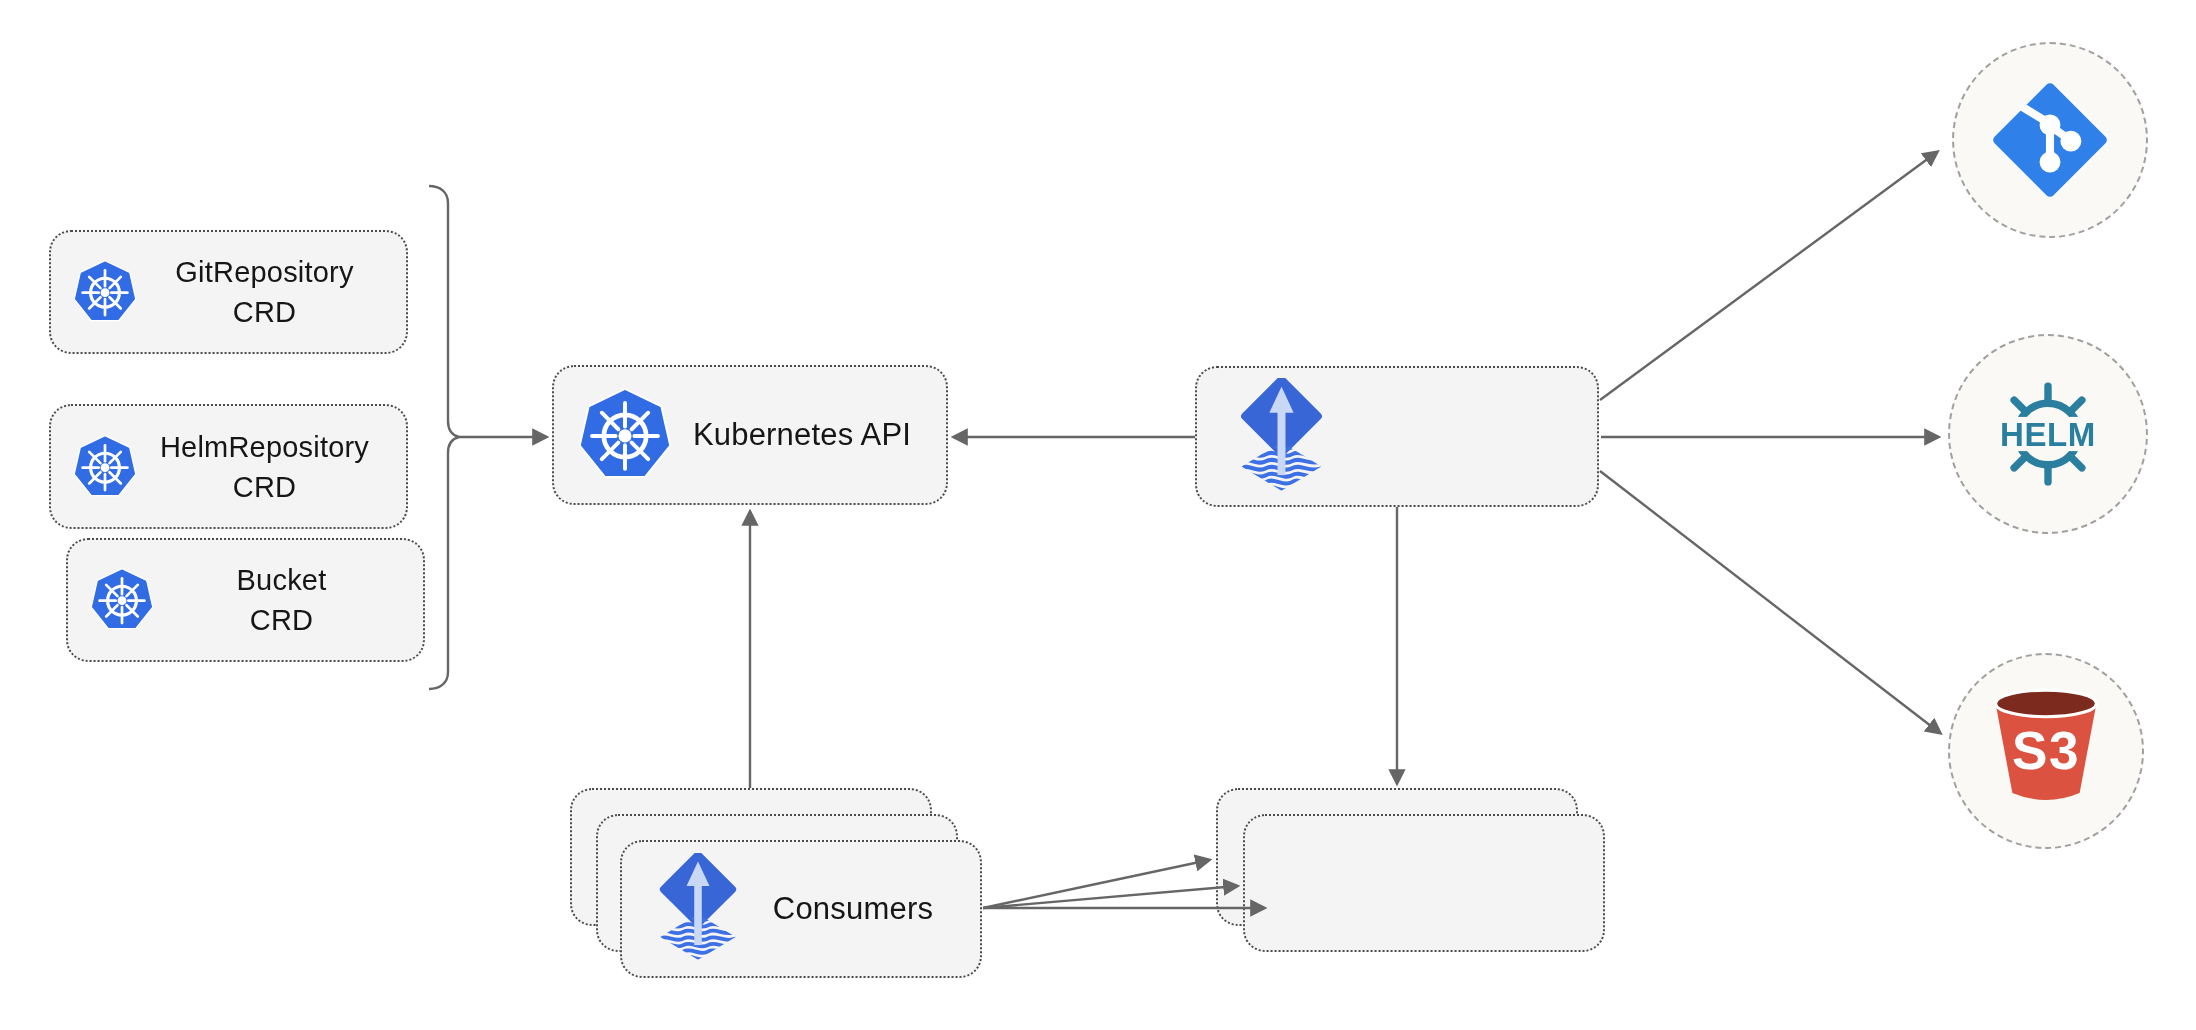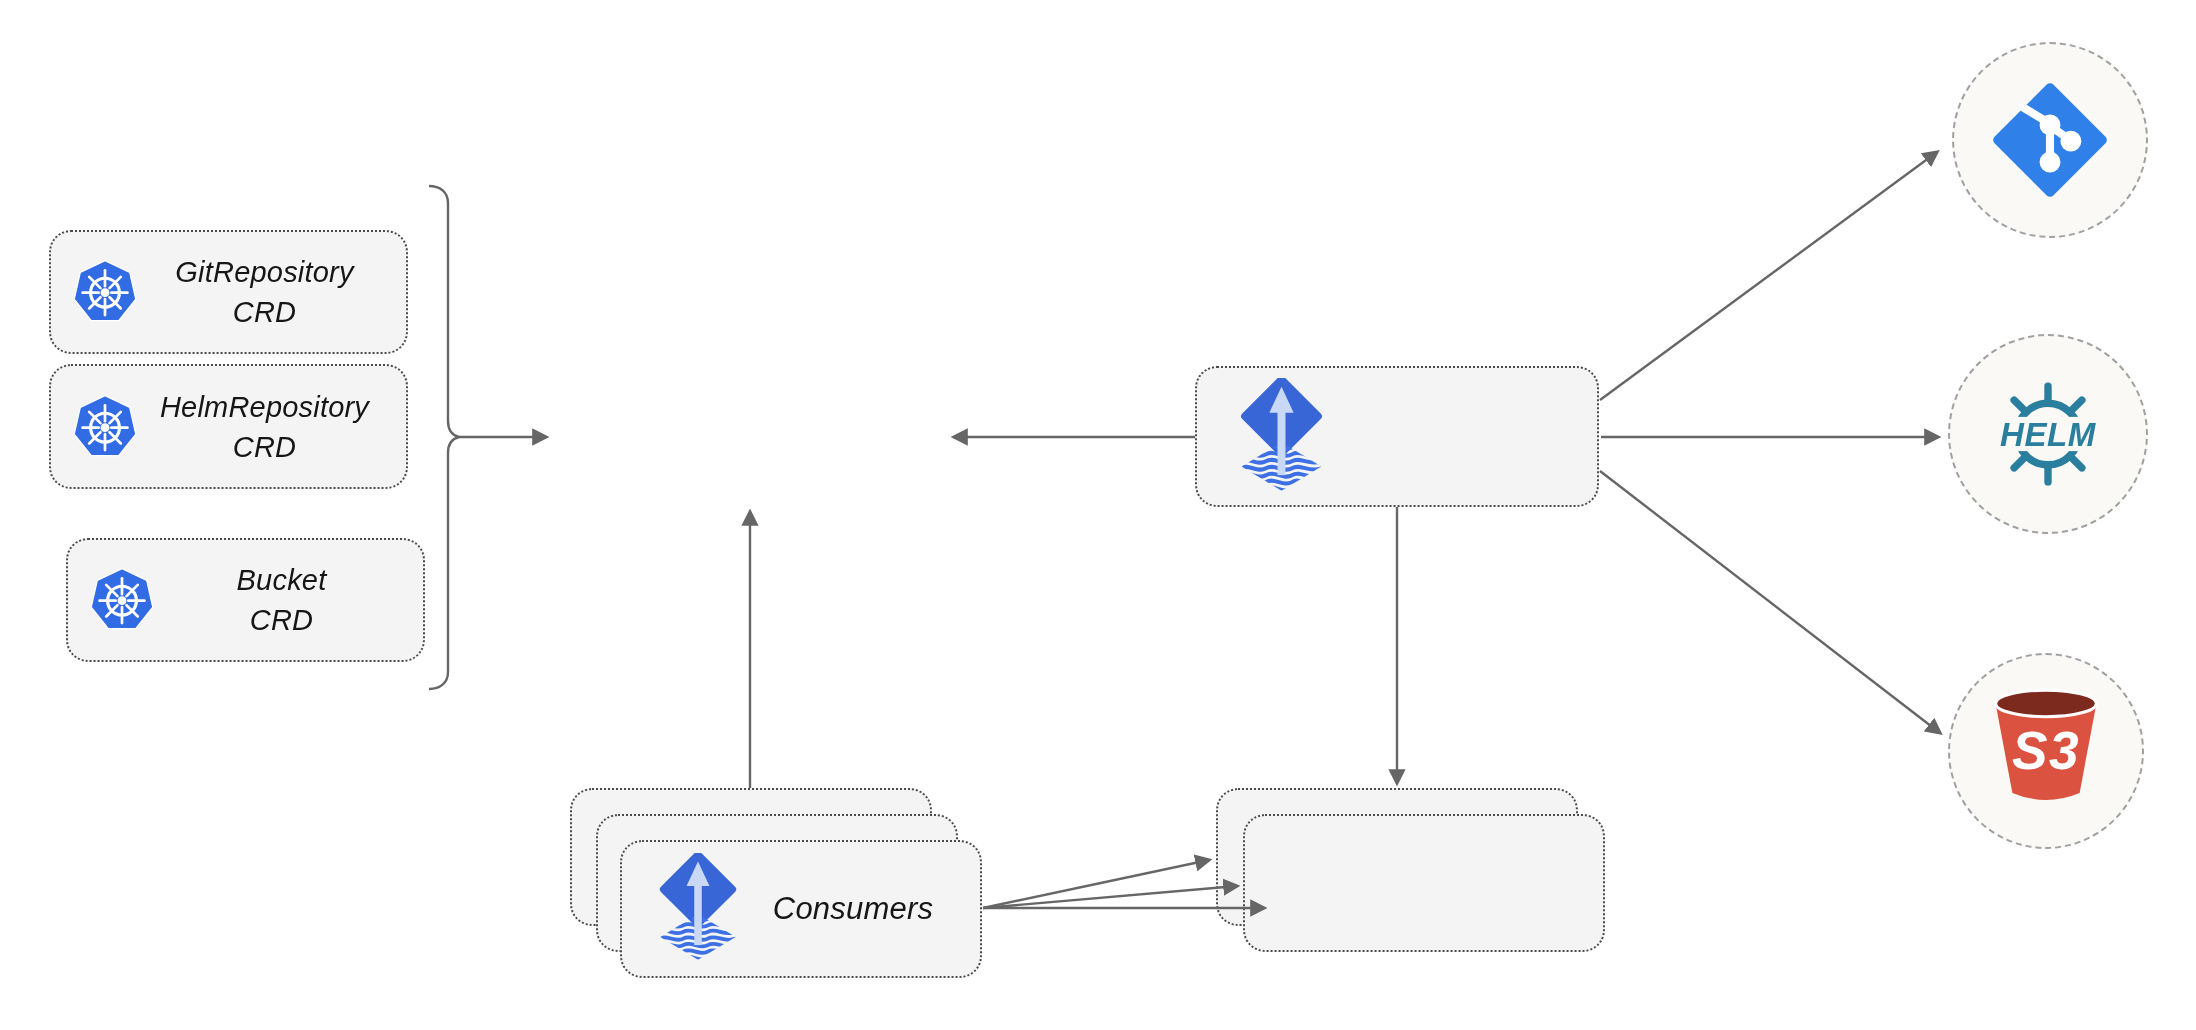--- a/index.html
+++ b/index.html
@@ -1,17 +1,17 @@
 <!DOCTYPE html>
 <html><head>
 <meta charset="utf-8">
 <style>
   html,body{margin:0;padding:0;background:#ffffff;}
   .canvas{position:relative;width:2196px;height:1030px;background:#ffffff;overflow:hidden;
-          font-family:"Liberation Sans",sans-serif;font-style:italic;}
+          font-family:"Liberation Sans",sans-serif;}
   .node{position:absolute;box-sizing:border-box;background:#f4f4f4;border:2px dotted #4b4b4b;
         border-radius:22px;display:flex;align-items:center;}
   .stack-layer{position:absolute;box-sizing:border-box;background:#f4f4f4;border:2px dotted #4b4b4b;
         border-radius:22px;}
   .icon{flex:0 0 auto;display:flex;align-items:flex-start;justify-content:center;}
   .label{flex:1 1 auto;text-align:center;font-size:29px;line-height:40px;color:#161616;
          white-space:pre-line;letter-spacing:.2px;padding-right:14px;}
   .label.big{font-size:31px;line-height:42px;}
   .ext-circle{position:absolute;box-sizing:border-box;border-radius:50%;background:#faf9f5;
         border:2.5px dashed #a0a0a0;display:flex;align-items:center;justify-content:center;}
@@ -38,21 +38,21 @@
           <line x1="40" y1="51" x2="15" y2="51"></line>
             <line x1="42.9" y1="43.9" x2="25.3" y2="26.3"></line>
         </g>
         <circle cx="50" cy="51" r="7" fill="#ffffff"></circle>
       </svg>
     </span>
     <span class="label">GitRepository
 CRD</span>
   </div>
 
-  <div class="node" style="left:49px;top:364px;width:359px;height:125px">
+  <div class="node" style="left:49px;top:404px;width:359px;height:125px">
     <span class="icon" style="width:64px;height:64px;margin-left:22px">
       <svg viewBox="0 0 100 100" width="64" height="64">
         <polygon points="50,1 88.6,19.5 98.1,61.2 71.4,94.6 28.6,94.6 1.9,61.2 11.4,19.5" stroke="#ffffff" stroke-width="2" fill="#326CE5"></polygon>
         <g stroke="#ffffff" stroke-width="4.2" stroke-linecap="round" fill="none">
           <circle cx="50" cy="51" r="22.5" stroke-width="5"></circle>
           <line x1="50" y1="41" x2="50" y2="16"></line>
             <line x1="57.1" y1="43.9" x2="74.7" y2="26.3"></line>
           <line x1="60" y1="51" x2="85" y2="51"></line>
             <line x1="57.1" y1="58.1" x2="74.7" y2="75.7"></line>
           <line x1="50" y1="61" x2="50" y2="86"></line>
@@ -82,20 +82,40 @@
           <line x1="40" y1="51" x2="15" y2="51"></line>
             <line x1="42.9" y1="43.9" x2="25.3" y2="26.3"></line>
         </g>
         <circle cx="50" cy="51" r="7" fill="#ffffff"></circle>
       </svg>
     </span>
     <span class="label">Bucket
 CRD</span>
   </div>
 
+  <div class="node" style="left:552px;top:365px;width:396px;height:140px">
+    <span class="icon" style="width:94px;height:94px;margin-left:24px">
+      <svg viewBox="0 0 100 100" width="94" height="94">
+        <polygon points="50,1 88.6,19.5 98.1,61.2 71.4,94.6 28.6,94.6 1.9,61.2 11.4,19.5" stroke="#ffffff" stroke-width="2" fill="#326CE5"></polygon>
+        <g stroke="#ffffff" stroke-width="4.2" stroke-linecap="round" fill="none">
+          <circle cx="50" cy="51" r="22.5" stroke-width="5"></circle>
+          <line x1="50" y1="41" x2="50" y2="16"></line>
+            <line x1="57.1" y1="43.9" x2="74.7" y2="26.3"></line>
+          <line x1="60" y1="51" x2="85" y2="51"></line>
+            <line x1="57.1" y1="58.1" x2="74.7" y2="75.7"></line>
+          <line x1="50" y1="61" x2="50" y2="86"></line>
+            <line x1="42.9" y1="58.1" x2="25.3" y2="75.7"></line>
+          <line x1="40" y1="51" x2="15" y2="51"></line>
+            <line x1="42.9" y1="43.9" x2="25.3" y2="26.3"></line>
+        </g>
+        <circle cx="50" cy="51" r="7" fill="#ffffff"></circle>
+      </svg>
+    </span>
+    <span class="label big">Kubernetes API</span>
+  </div>
 
   <div class="node" style="left:1195px;top:366px;width:404px;height:141px">
     <span class="icon" style="width:88px;height:118px;margin-left:40px">
       <svg viewBox="0 0 100 136" width="87" height="118">
         <defs>
             <clipPath id="wclipA">
               <path d="M50 74 L96 102 L50 130 L4 102 Z"></path>
             </clipPath>
           </defs>
         <path d="M50 2 L92 44 L50 86 L8 44 Z" stroke-width="9" stroke-linejoin="round" fill="#3866D6" stroke="#3866D6"></path>

